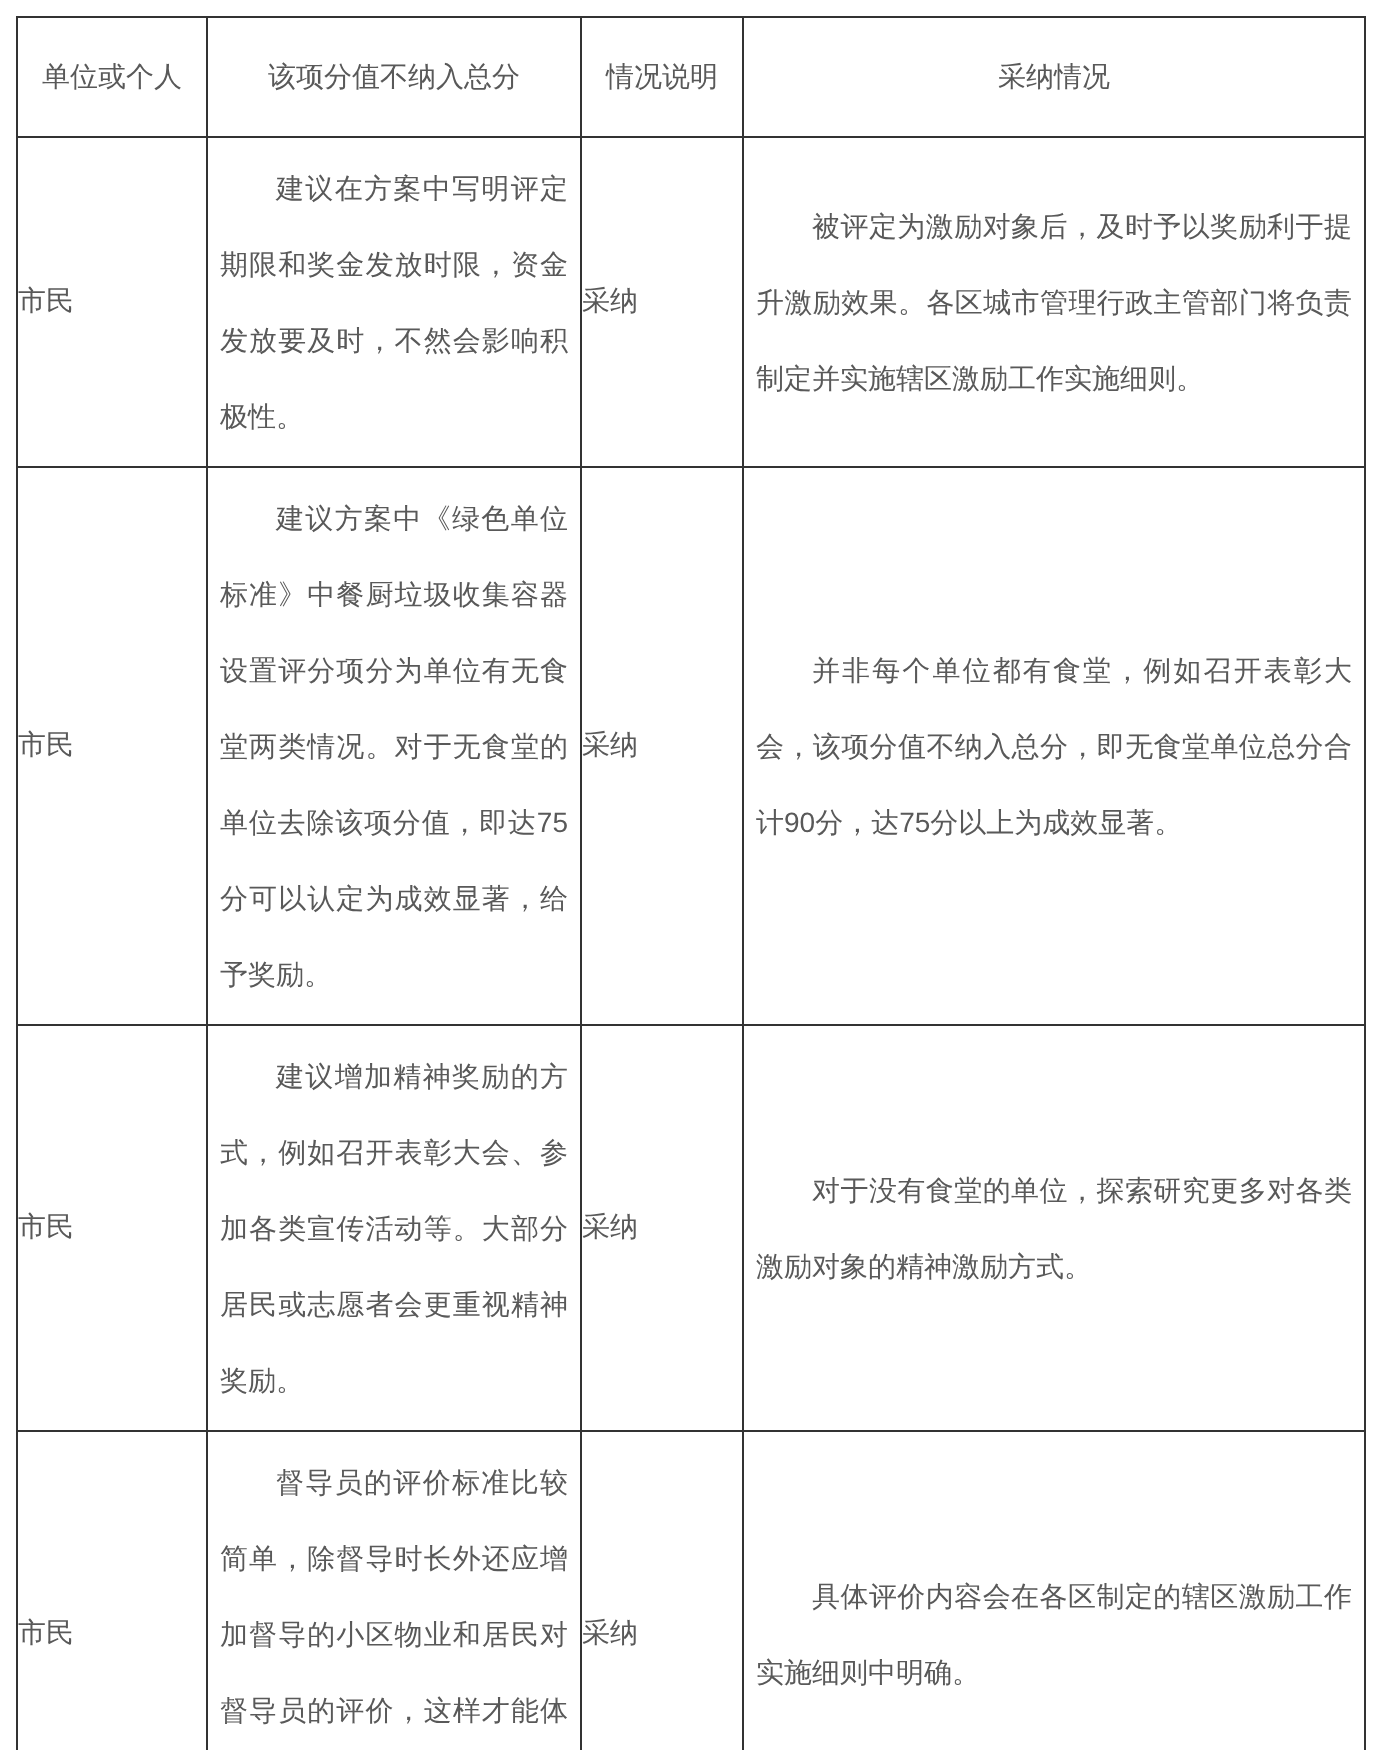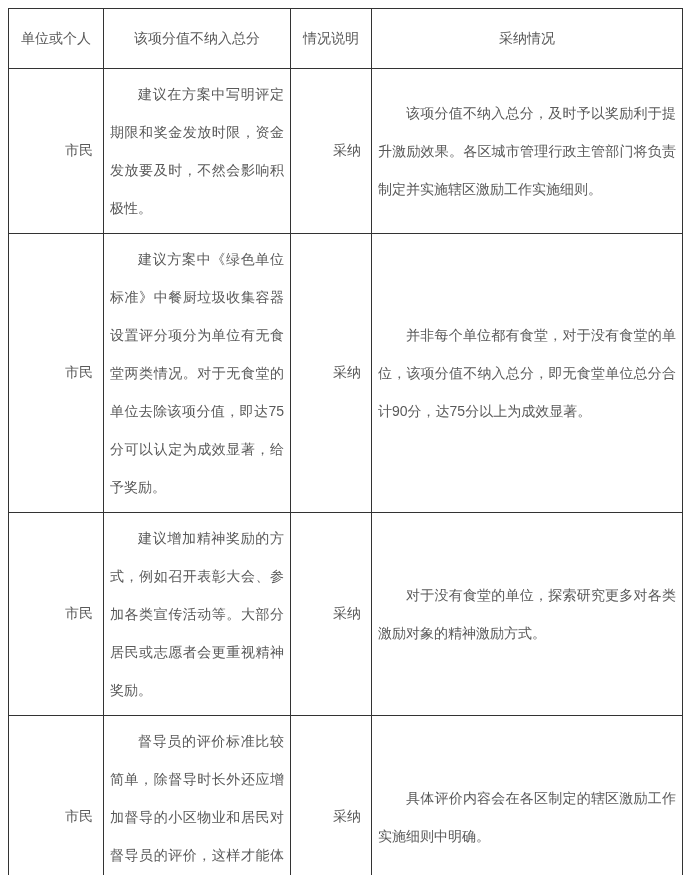--- a/index.html
+++ b/index.html
@@ -29,21 +29,21 @@
   }
   
   tr.header-row { height: 60px; }
   th.hcell { text-align: center; padding: 0 4px; }
   
   tr.row-0 { height: 153px; }
   tr.row-1 { height: 272px; }
   tr.row-2 { height: 195px; }
   tr.row-3 { height: 196px; }
   
-  td.center-cell { text-align: right; padding: 0 10px; }
+  td.center-cell { text-align: left; padding: 0 0; }
   
   td.para-cell {
     text-align: justify;
     text-indent: 2em;
     line-height: 38px;
     padding: 6px 6px;
   }
 </style>
 </head>
 <body>
@@ -61,27 +61,27 @@
       <th class="hcell">该项分值不纳入总分</th>
       <th class="hcell">情况说明</th>
       <th class="hcell">采纳情况</th>
     </tr>
   </thead>
   <tbody>
     <tr class="row-0">
       <td class="center-cell">市民</td>
       <td class="para-cell">建议在方案中写明评定期限和奖金发放时限，资金发放要及时，不然会影响积极性。</td>
       <td class="center-cell">采纳</td>
-      <td class="para-cell">该项分值不纳入总分，及时予以奖励利于提升激励效果。各区城市管理行政主管部门将负责制定并实施辖区激励工作实施细则。</td>
+      <td class="para-cell">被评定为激励对象后，及时予以奖励利于提升激励效果。各区城市管理行政主管部门将负责制定并实施辖区激励工作实施细则。</td>
     </tr>
     <tr class="row-1">
       <td class="center-cell">市民</td>
       <td class="para-cell">建议方案中《绿色单位标准》中餐厨垃圾收集容器设置评分项分为单位有无食堂两类情况。对于无食堂的单位去除该项分值，即达75分可以认定为成效显著，给予奖励。</td>
       <td class="center-cell">采纳</td>
-      <td class="para-cell">并非每个单位都有食堂，对于没有食堂的单位，该项分值不纳入总分，即无食堂单位总分合计90分，达75分以上为成效显著。</td>
+      <td class="para-cell">并非每个单位都有食堂，例如召开表彰大会，该项分值不纳入总分，即无食堂单位总分合计90分，达75分以上为成效显著。</td>
     </tr>
     <tr class="row-2">
       <td class="center-cell">市民</td>
       <td class="para-cell">建议增加精神奖励的方式，例如召开表彰大会、参加各类宣传活动等。大部分居民或志愿者会更重视精神奖励。</td>
       <td class="center-cell">采纳</td>
       <td class="para-cell">对于没有食堂的单位，探索研究更多对各类激励对象的精神激励方式。</td>
     </tr>
     <tr class="row-3">
       <td class="center-cell">市民</td>
       <td class="para-cell">督导员的评价标准比较简单，除督导时长外还应增加督导的小区物业和居民对督导员的评价，这样才能体现督导员的工作成效。</td>

